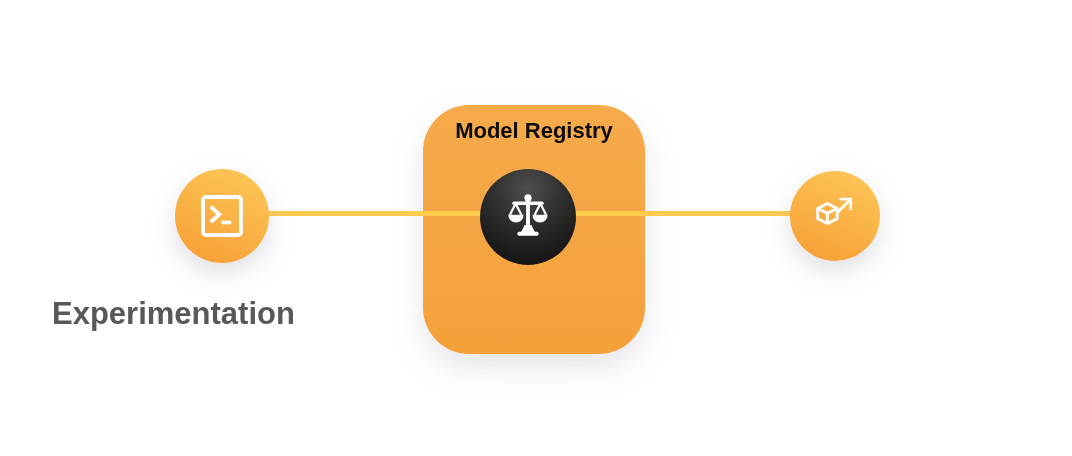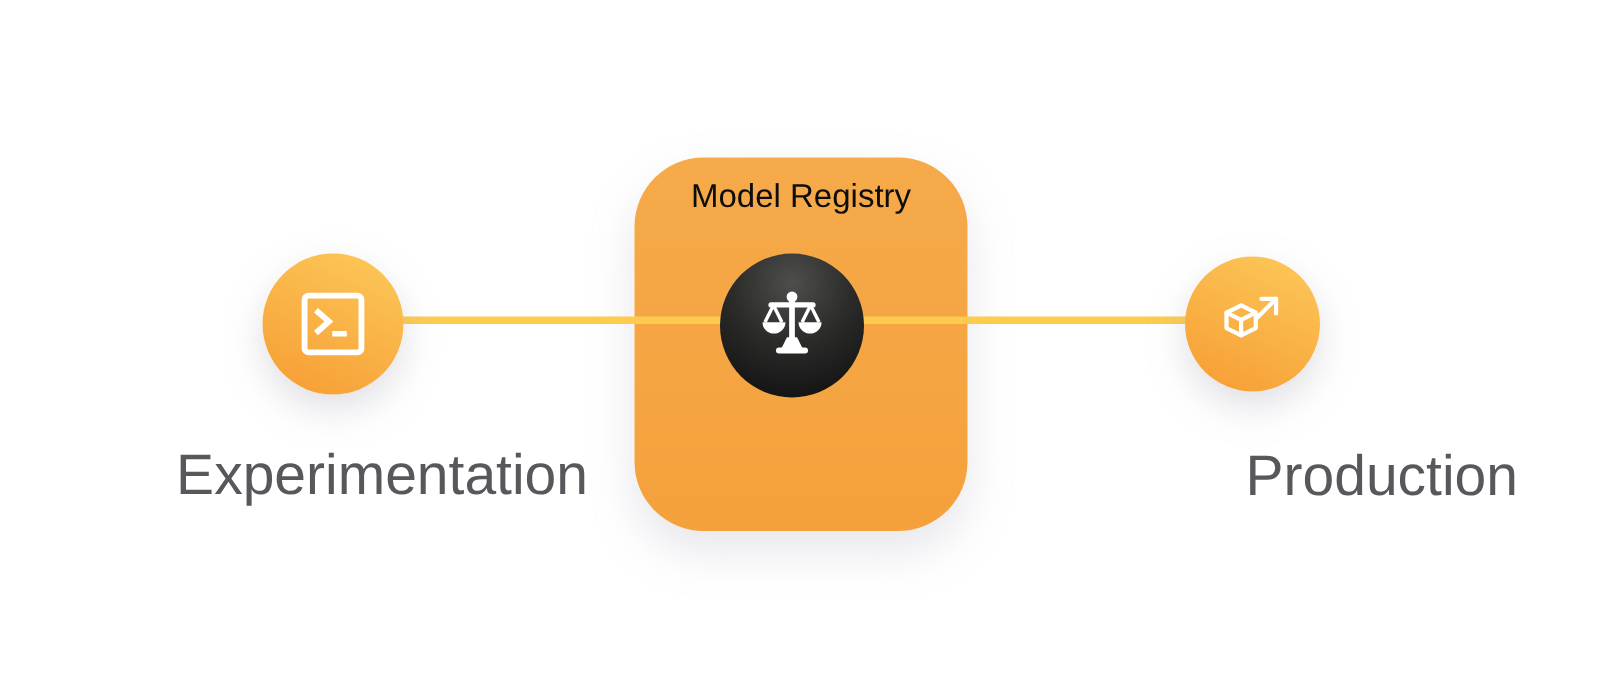--- a/index.html
+++ b/index.html
@@ -7,20 +7,21 @@
     padding: 0;
     background: #ffffff;
     font-family: "Liberation Sans", "DejaVu Sans", sans-serif;
   }
   .stage-canvas {
     position: relative;
     width: 1072px;
     height: 456px;
     background: #ffffff;
     overflow: hidden;
+    font-weight: bold;
   }
   
   .connector {
     position: absolute;
     left: 222px;
     top: 211px;
     width: 614px;
     height: 5px;
     background: #FDCB4E;
     z-index: 2;
@@ -71,22 +72,22 @@
     background: radial-gradient(circle at 50% 20%, #4E4E4C 0%, #2B2B2A 45%, #0C0C0C 100%);
     z-index: 3;
     display: flex;
     align-items: center;
     justify-content: center;
   }
   .icon { display: flex; align-items: center; justify-content: center; }
   
   .stage-label {
     position: absolute;
-    text-align: right;
-    font-size: 38px;
+    text-align: left;
+    font-size: 31px;
     color: #56585C;
     z-index: 4;
     white-space: nowrap;
   }
   .label-experimentation { left: 52px;  top: 296px; width: 340px; }
   .label-staging         { left: 423px; top: 297px; width: 222px; }
   .label-production      { left: 672px; top: 297px; width: 340px; }
 </style>
 </head>
 <body>
@@ -133,15 +134,14 @@
         <path d="M17 21.5 L17 31"></path>
         <path d="M27 20 L38.5 8.5"></path>
         <path d="M29.5 8.5 L38.5 8.5 L38.5 17.5"></path>
       </svg>
     </span>
   </div>
 
   <div class="stage-label label-experimentation">Experimentation</div>
 
 
-  <div class="stage-label label-production">Production</div>
 
 </div>
 
 </body></html>

